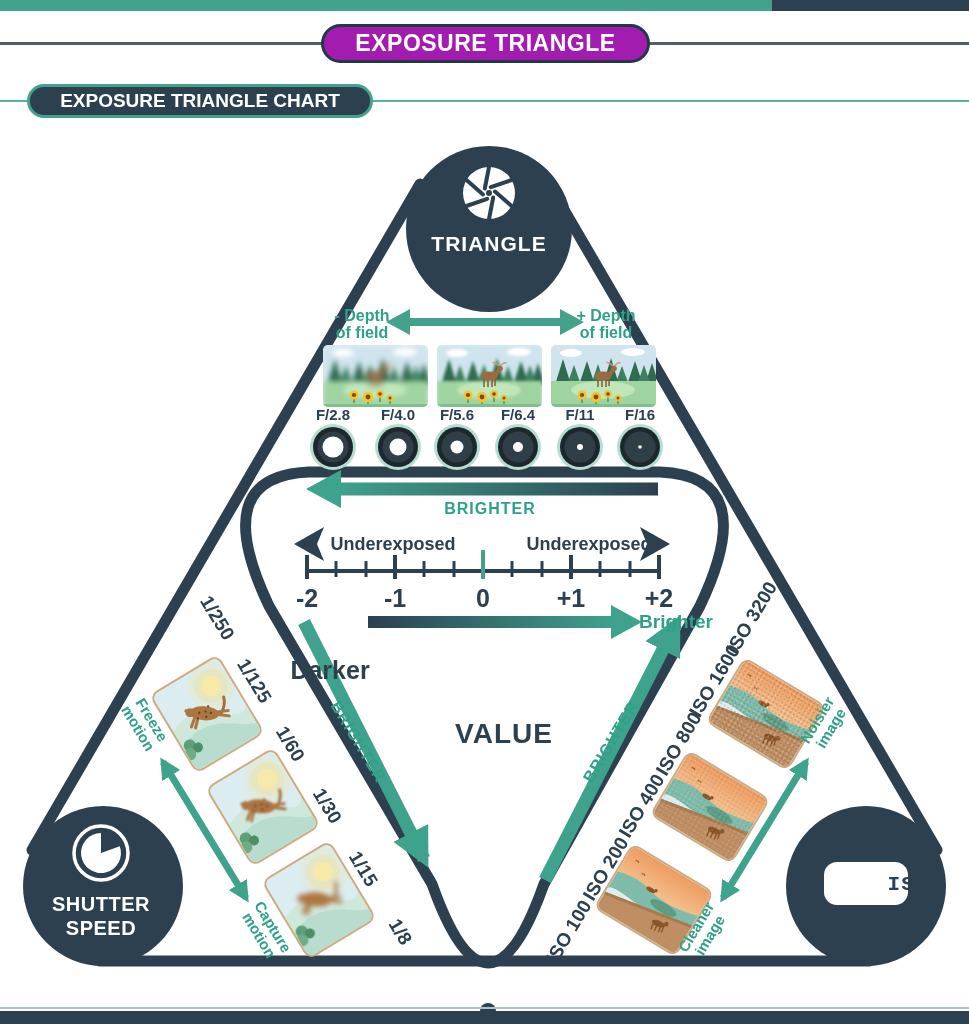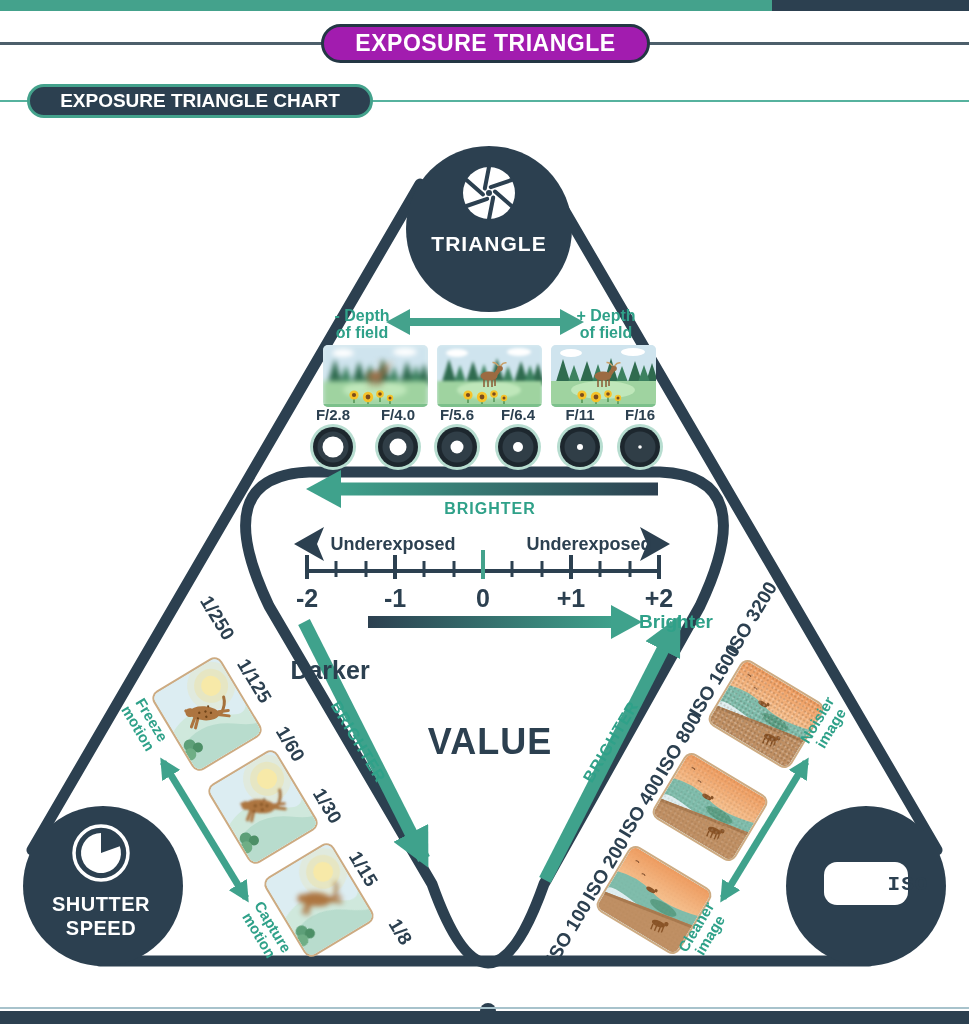--- a/index.html
+++ b/index.html
@@ -480,21 +480,21 @@
   <div class="lbl teal" style="left:490px;top:509px;font-size:16px;letter-spacing:1px;">BRIGHTER</div>
   <div class="lbl" style="left:381px;top:544px;font-size:18px;padding-left:24px;">Underexposed</div>
   <div class="lbl" style="left:589px;top:544px;font-size:18px;">Underexposed</div>
   <div class="lbl" style="left:307px;top:598px;font-size:25px;">-2</div>
   <div class="lbl" style="left:395px;top:598px;font-size:25px;">-1</div>
   <div class="lbl" style="left:483px;top:598px;font-size:25px;">0</div>
   <div class="lbl" style="left:571px;top:598px;font-size:25px;">+1</div>
   <div class="lbl" style="left:659px;top:598px;font-size:25px;">+2</div>
   <div class="lbl" style="left:330px;top:622px;font-size:25px;margin-top:48px;">Darker</div>
   <div class="lbl teal" style="left:676px;top:622px;font-size:19px;">Brighter</div>
-  <div class="lbl" style="left:490px;top:734px;font-size:36px;letter-spacing:1px;margin-top:8px;">VALUE</div>
+  <div class="lbl" style="left:504px;top:734px;font-size:28px;letter-spacing:1px;">VALUE</div>
 
   <div class="lbl" style="left:217px;top:618px;font-size:19px;transform:translate(-50%,-50%) rotate(59deg);">1/250</div>
   <div class="lbl" style="left:254px;top:681px;font-size:19px;transform:translate(-50%,-50%) rotate(59deg);">1/125</div>
   <div class="lbl" style="left:290px;top:744px;font-size:19px;transform:translate(-50%,-50%) rotate(59deg);">1/60</div>
   <div class="lbl" style="left:327px;top:806px;font-size:19px;transform:translate(-50%,-50%) rotate(59deg);">1/30</div>
   <div class="lbl" style="left:363px;top:869px;font-size:19px;transform:translate(-50%,-50%) rotate(59deg);">1/15</div>
   <div class="lbl" style="left:400px;top:932px;font-size:19px;transform:translate(-50%,-50%) rotate(59deg);">1/8</div>
   <div class="lbl teal" style="left:358px;top:742px;font-size:16px;letter-spacing:1px;transform:translate(-50%,-50%) rotate(59deg);">BRIGHTER</div>
   <div class="lbl2 teal" style="left:145px;top:724px;font-size:15px;transform:translate(-50%,-50%) rotate(59deg);">
     <div>Freeze</div>

